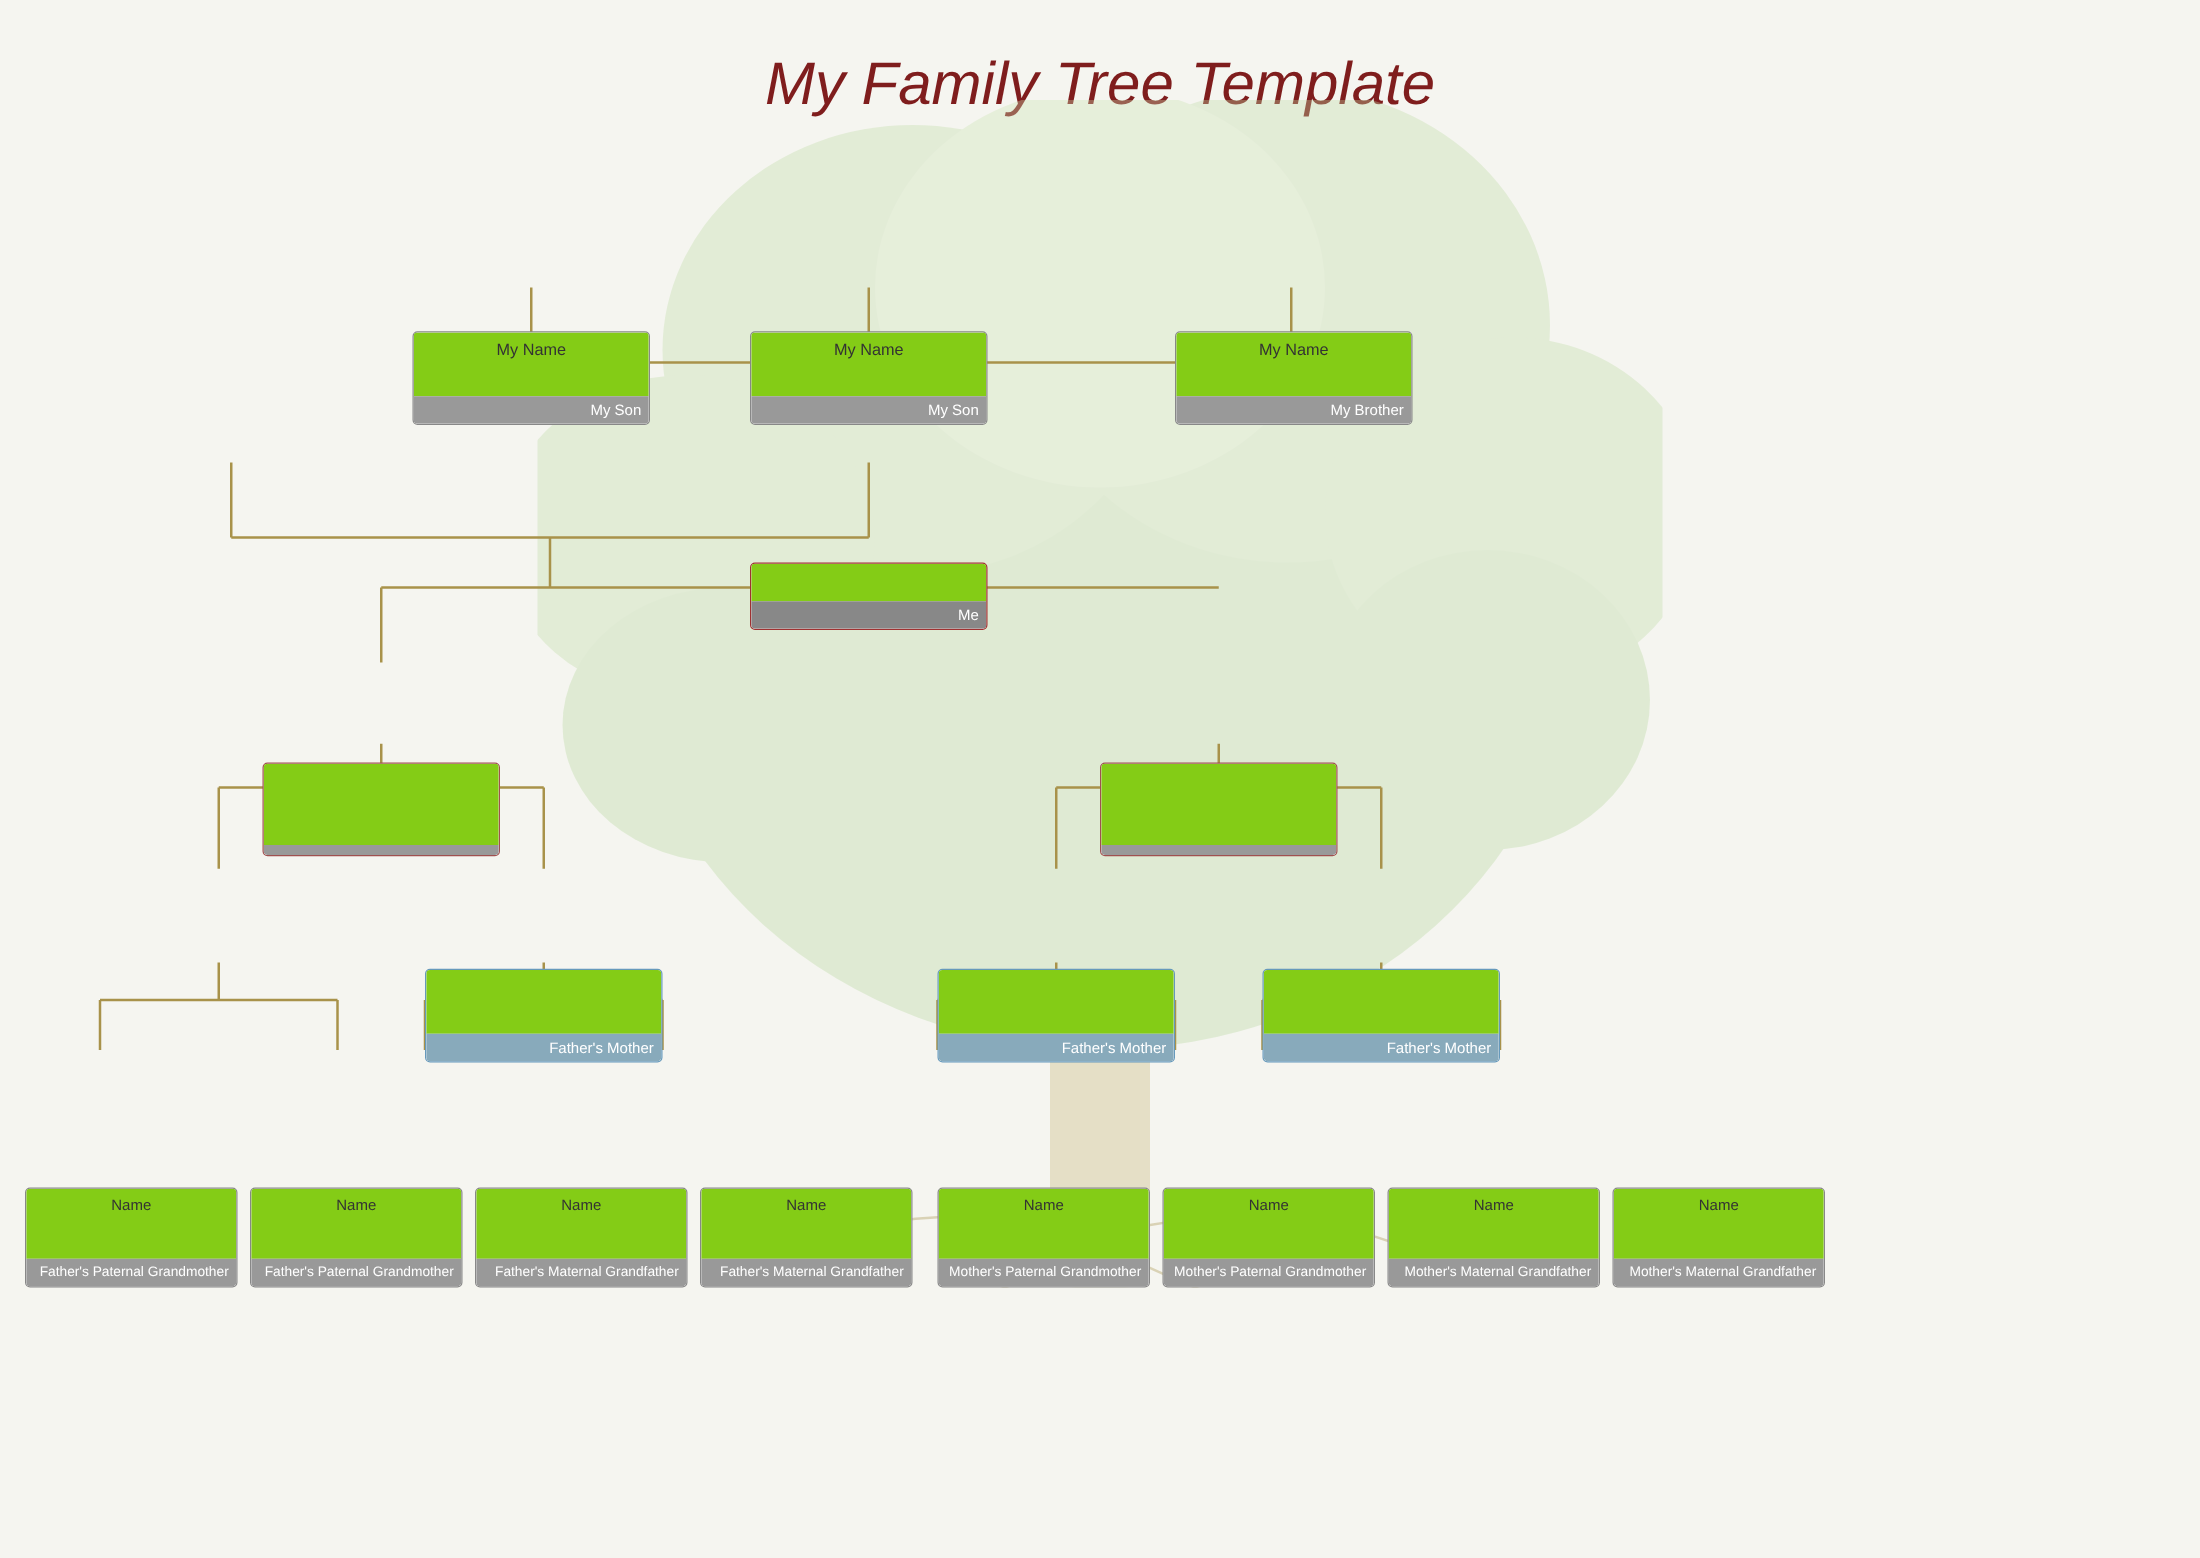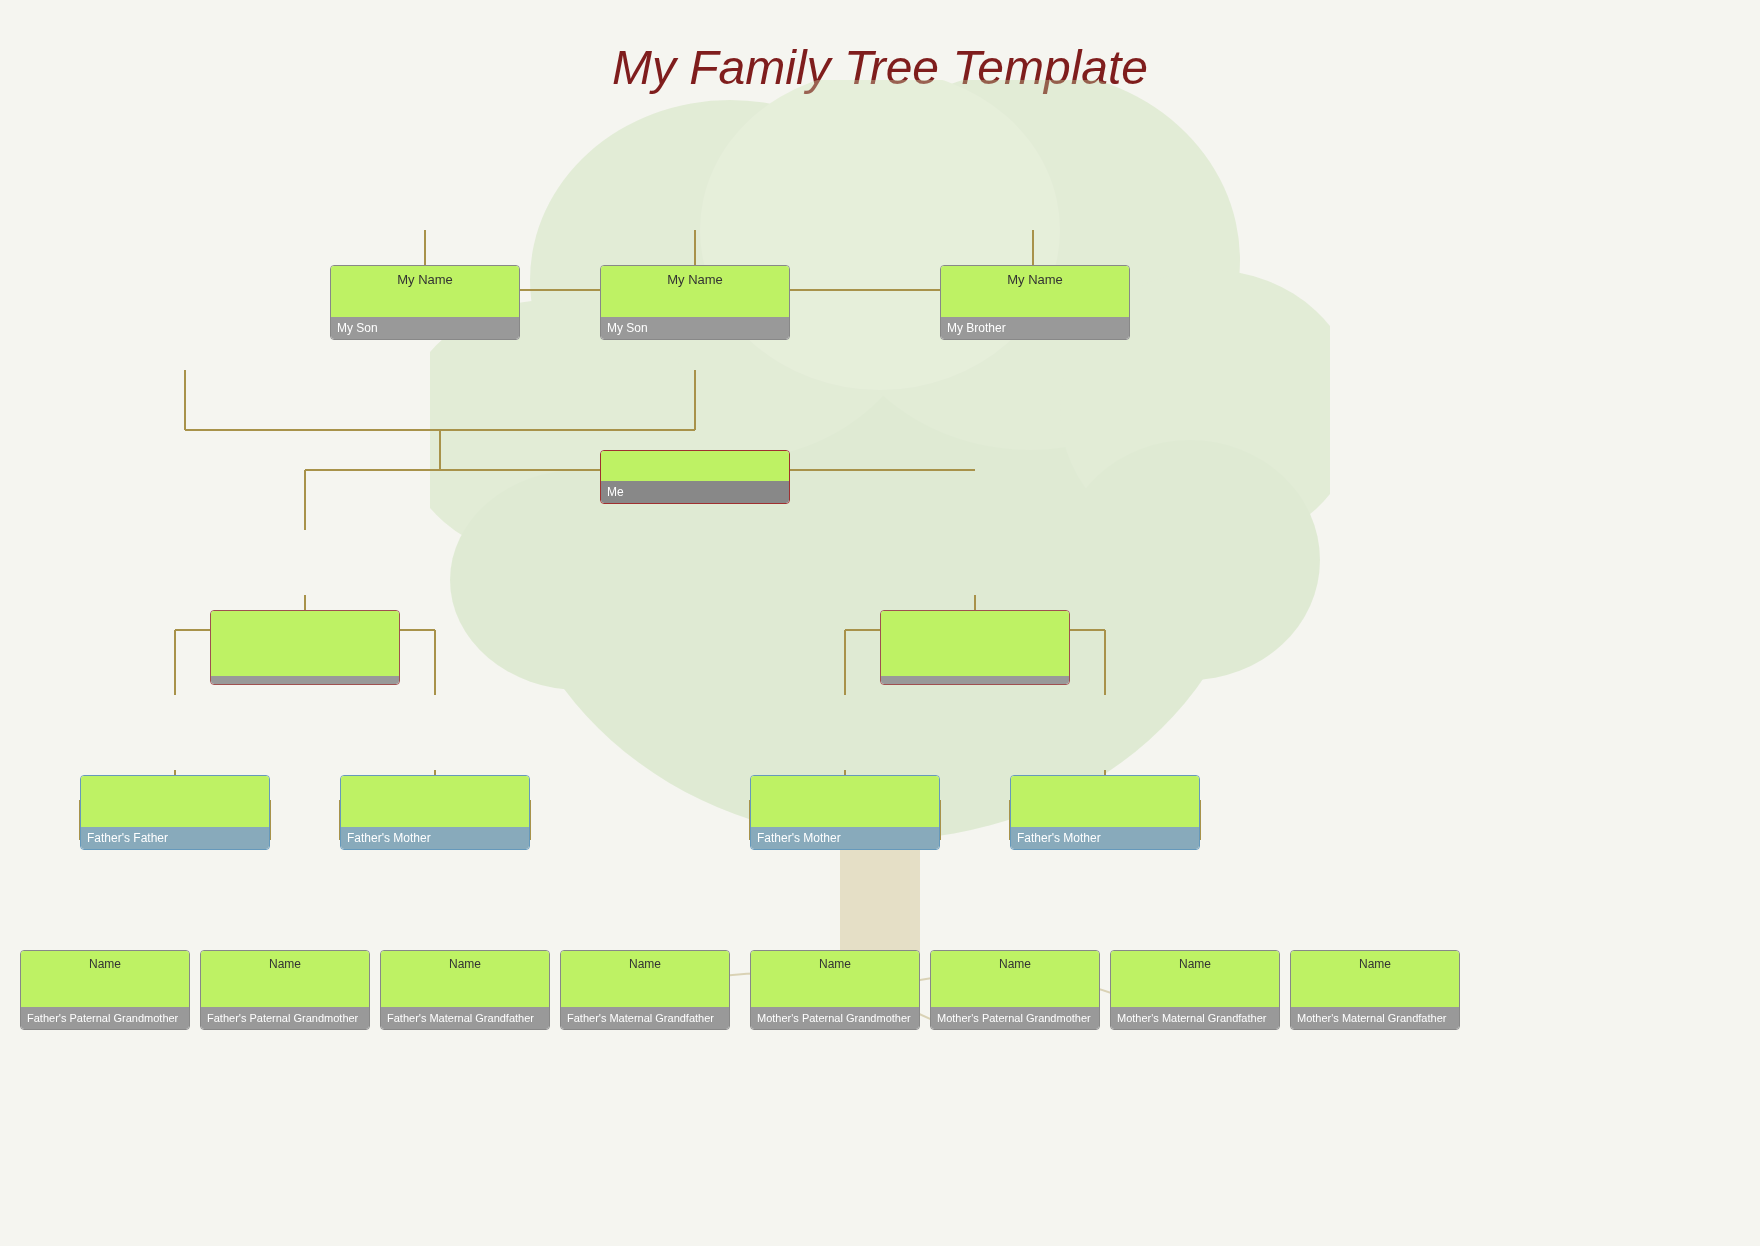--- a/index.html
+++ b/index.html
@@ -53,28 +53,28 @@
       background: #fff;
       border-radius: 4px;
       overflow: hidden;
     }
 
     .node-name {
       font-size: 13px;
       color: #333;
       text-align: center;
       padding: 6px 8px 4px;
-      background: #bef264;
+      background: #84cc16;
       flex: 1;
     }
 
     .node-label {
       font-size: 12px;
       color: #fff;
-      text-align: left;
+      text-align: right;
       padding: 4px 6px;
       background: #999;
       border-radius: 0 0 3px 3px;
     }
 
     
     .node-child {
       border-color: #888;
     }
     .node-child .node-label {
@@ -239,24 +239,20 @@
   <div class="node" style="left:210px; top:500px; width:190px; height:75px; border-color:#a05050;">
     <div class="node-name"></div>
     <div class="node-label" style="background:#999;"></div>
   </div>
 
   <div class="node" style="left:880px; top:500px; width:190px; height:75px; border-color:#a05050;">
     <div class="node-name"></div>
     <div class="node-label" style="background:#999;"></div>
   </div>
 
-  <div class="node node-gp" style="left:80px; top:665px; width:190px; height:75px;">
-    <div class="node-name"></div>
-    <div class="node-label">Father's Father</div>
-  </div>
 
   <div class="node node-gp" style="left:340px; top:665px; width:190px; height:75px;">
     <div class="node-name"></div>
     <div class="node-label">Father's Mother</div>
   </div>
 
   <div class="node node-gp" style="left:750px; top:665px; width:190px; height:75px;">
     <div class="node-name"></div>
     <div class="node-label">Father's Mother</div>
   </div>

